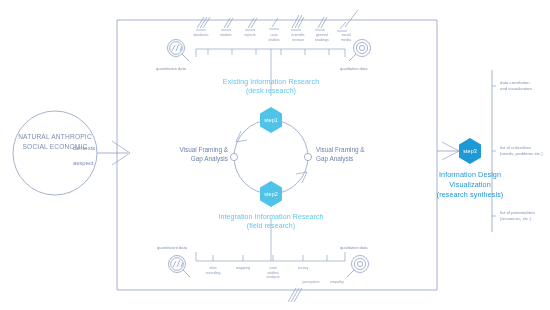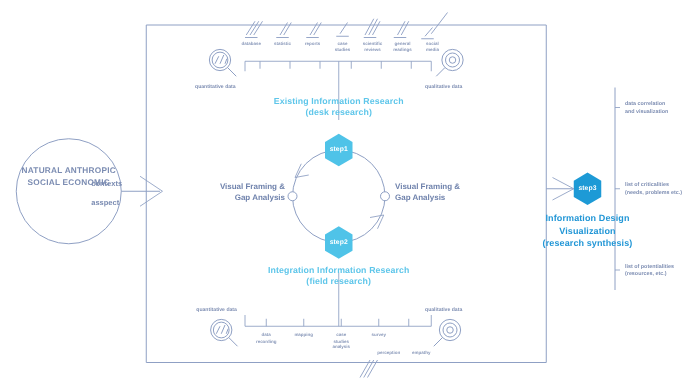--- a/index.html
+++ b/index.html
@@ -1,19 +1,19 @@
 <!DOCTYPE html>
 <html><head>
 <meta charset="utf-8">
 <style>
   html,body{margin:0;padding:0;background:#ffffff;}
   body{width:550px;height:310px;overflow:hidden;
        font-family:"Liberation Sans","DejaVu Sans",sans-serif;
        color:#7a8bb0;}
-  #stage{position:relative;width:541px;height:310px;font-weight:bold;}
+  #stage{position:relative;width:541px;height:310px;}
   svg{position:absolute;left:0;top:0;width:550px;height:310px;overflow:visible;}
 
   .circle-text{position:absolute;width:86px;text-align:center;
        font-size:6.6px;line-height:1.45;color:#7b8cb2;letter-spacing:.2px;}
 
   .ctx{position:absolute;font-size:6px;color:#7b8cb2;white-space:nowrap;}
 
   .cyan-title{position:absolute;text-align:center;font-size:7px;
        line-height:1.35;color:#5ec6ea;white-space:pre-line;letter-spacing:.1px;}
   .blue-title{position:absolute;text-align:center;font-size:7.2px;

